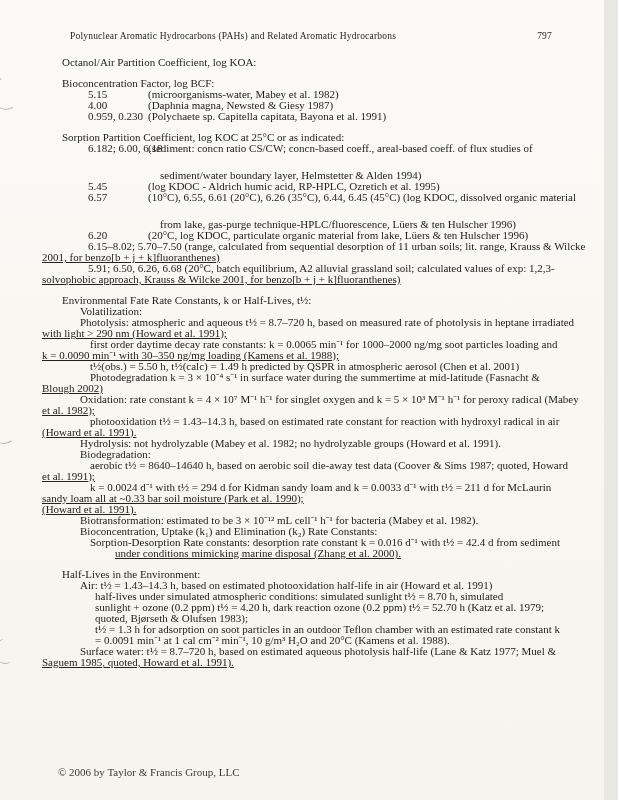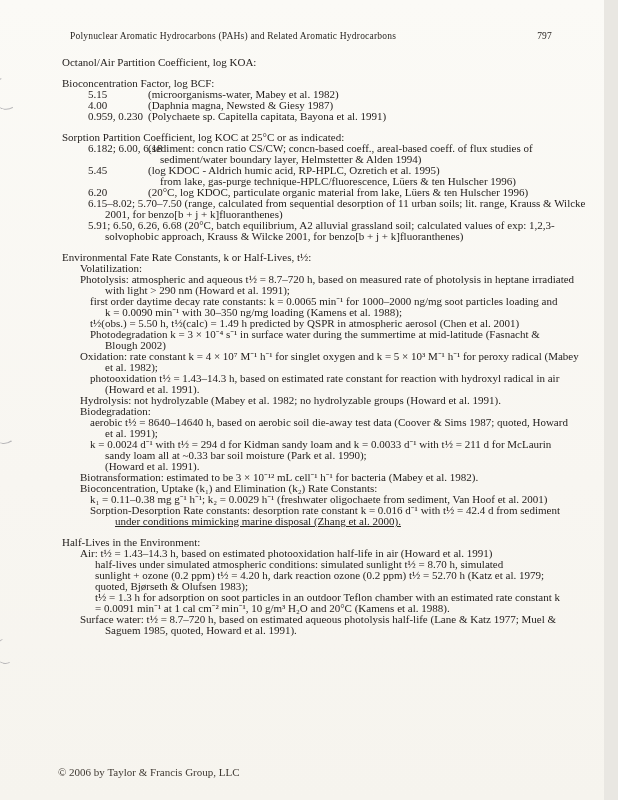--- a/index.html
+++ b/index.html
@@ -29,25 +29,25 @@
     top: 57px;
     left: 0;
     right: 10px;
     font-size: 11px;
     line-height: 11px;
   }
   .line { white-space: nowrap; }
   .ind0 { margin-left: 62px; }
   .ind1 { margin-left: 80px; }
   .ind2 { margin-left: 90px; }
-  .ind3 { margin-left: 105px; }
+  .ind3 { margin-left: 42px; text-decoration: underline; }
   .ind4 { margin-left: 115px; text-decoration: underline; }
   .ind5 { margin-left: 95px; }
   .ind6 { margin-left: 88px; }
-  .ind7 { margin-left: 160px; }
+  .ind7 { margin-left: 160px; margin-top: 16px; }
   .gap { height: 10px; }
   .pair { margin-left: 88px; display: flex; }
   .pair .val { width: 60px; flex: none; }
   .footer {
     position: absolute;
     left: 58px;
     bottom: 22px;
     font-size: 11px;
     color: #403a33;
   }
@@ -94,20 +94,24 @@
       <div class="line ind0">Sorption Partition Coefficient, log KOC at 25°C or as indicated:</div>
       <div class="line pair">
         <span class="val">6.182; 6.00, 6.18</span>
         <span class="desc">(sediment: concn ratio CS/CW; concn-based coeff., areal-based coeff. of flux studies of</span>
       </div>
       <div class="line ind7">sediment/water boundary layer, Helmstetter &amp; Alden 1994)</div>
       <div class="line pair">
         <span class="val">5.45</span>
         <span class="desc">(log KDOC - Aldrich humic acid, RP-HPLC, Ozretich et al. 1995)</span>
       </div>
+      <div class="line pair">
+        <span class="val">6.57</span>
+        <span class="desc">(10°C), 6.55, 6.61 (20°C), 6.26 (35°C), 6.44, 6.45 (45°C) (log KDOC, dissolved organic material</span>
+      </div>
       <div class="line ind7">from lake, gas-purge technique-HPLC/fluorescence, Lüers &amp; ten Hulscher 1996)</div>
       <div class="line pair">
         <span class="val">6.20</span>
         <span class="desc">(20°C, log KDOC, particulate organic material from lake, Lüers &amp; ten Hulscher 1996)</span>
       </div>
       <div class="line ind6">6.15–8.02; 5.70–7.50 (range, calculated from sequential desorption of 11 urban soils; lit. range, Krauss &amp; Wilcke</div>
       <div class="line ind3">2001, for benzo[b + j + k]fluoranthenes)</div>
       <div class="line ind6">5.91; 6.50, 6.26, 6.68 (20°C, batch equilibrium, A2 alluvial grassland soil; calculated values of exp: 1,2,3-</div>
       <div class="line ind3">solvophobic approach, Krauss &amp; Wilcke 2001, for benzo[b + j + k]fluoranthenes)</div>
       <div class="gap"></div>
@@ -126,21 +130,20 @@
       <div class="line ind3">(Howard et al. 1991).</div>
       <div class="line ind1">Hydrolysis: not hydrolyzable (Mabey et al. 1982; no hydrolyzable groups (Howard et al. 1991).</div>
       <div class="line ind1">Biodegradation:</div>
       <div class="line ind2">aerobic t½ = 8640–14640 h, based on aerobic soil die-away test data (Coover &amp; Sims 1987; quoted, Howard</div>
       <div class="line ind3">et al. 1991);</div>
       <div class="line ind2">k = 0.0024 d⁻¹ with t½ = 294 d for Kidman sandy loam and k = 0.0033 d⁻¹ with t½ = 211 d for McLaurin</div>
       <div class="line ind3">sandy loam all at ~0.33 bar soil moisture (Park et al. 1990);</div>
       <div class="line ind3">(Howard et al. 1991).</div>
       <div class="line ind1">Biotransformation: estimated to be 3 × 10⁻¹² mL cell⁻¹ h⁻¹ for bacteria (Mabey et al. 1982).</div>
       <div class="line ind1">Bioconcentration, Uptake (k₁) and Elimination (k₂) Rate Constants:</div>
-      <div class="line ind2">k₁ = 0.11–0.38 mg g⁻¹ h⁻¹; k₂ = 0.0029 h⁻¹ (freshwater oligochaete from sediment, Van Hoof et al. 2001)</div>
       <div class="line ind2">Sorption-Desorption Rate constants: desorption rate constant k = 0.016 d⁻¹ with t½ = 42.4 d from sediment</div>
       <div class="line ind4">under conditions mimicking marine disposal (Zhang et al. 2000).</div>
       <div class="gap"></div>
       <div class="line ind0">Half-Lives in the Environment:</div>
       <div class="line ind1">Air: t½ = 1.43–14.3 h, based on estimated photooxidation half-life in air (Howard et al. 1991)</div>
       <div class="line ind5">half-lives under simulated atmospheric conditions: simulated sunlight t½ = 8.70 h, simulated</div>
       <div class="line ind5">sunlight + ozone (0.2 ppm) t½ = 4.20 h, dark reaction ozone (0.2 ppm) t½ = 52.70 h (Katz et al. 1979;</div>
       <div class="line ind5">quoted, Bjørseth &amp; Olufsen 1983);</div>
       <div class="line ind5">t½ = 1.3 h for adsorption on soot particles in an outdoor Teflon chamber with an estimated rate constant k</div>
       <div class="line ind5">= 0.0091 min⁻¹ at 1 cal cm⁻² min⁻¹, 10 g/m³ H₂O and 20°C (Kamens et al. 1988).</div>

